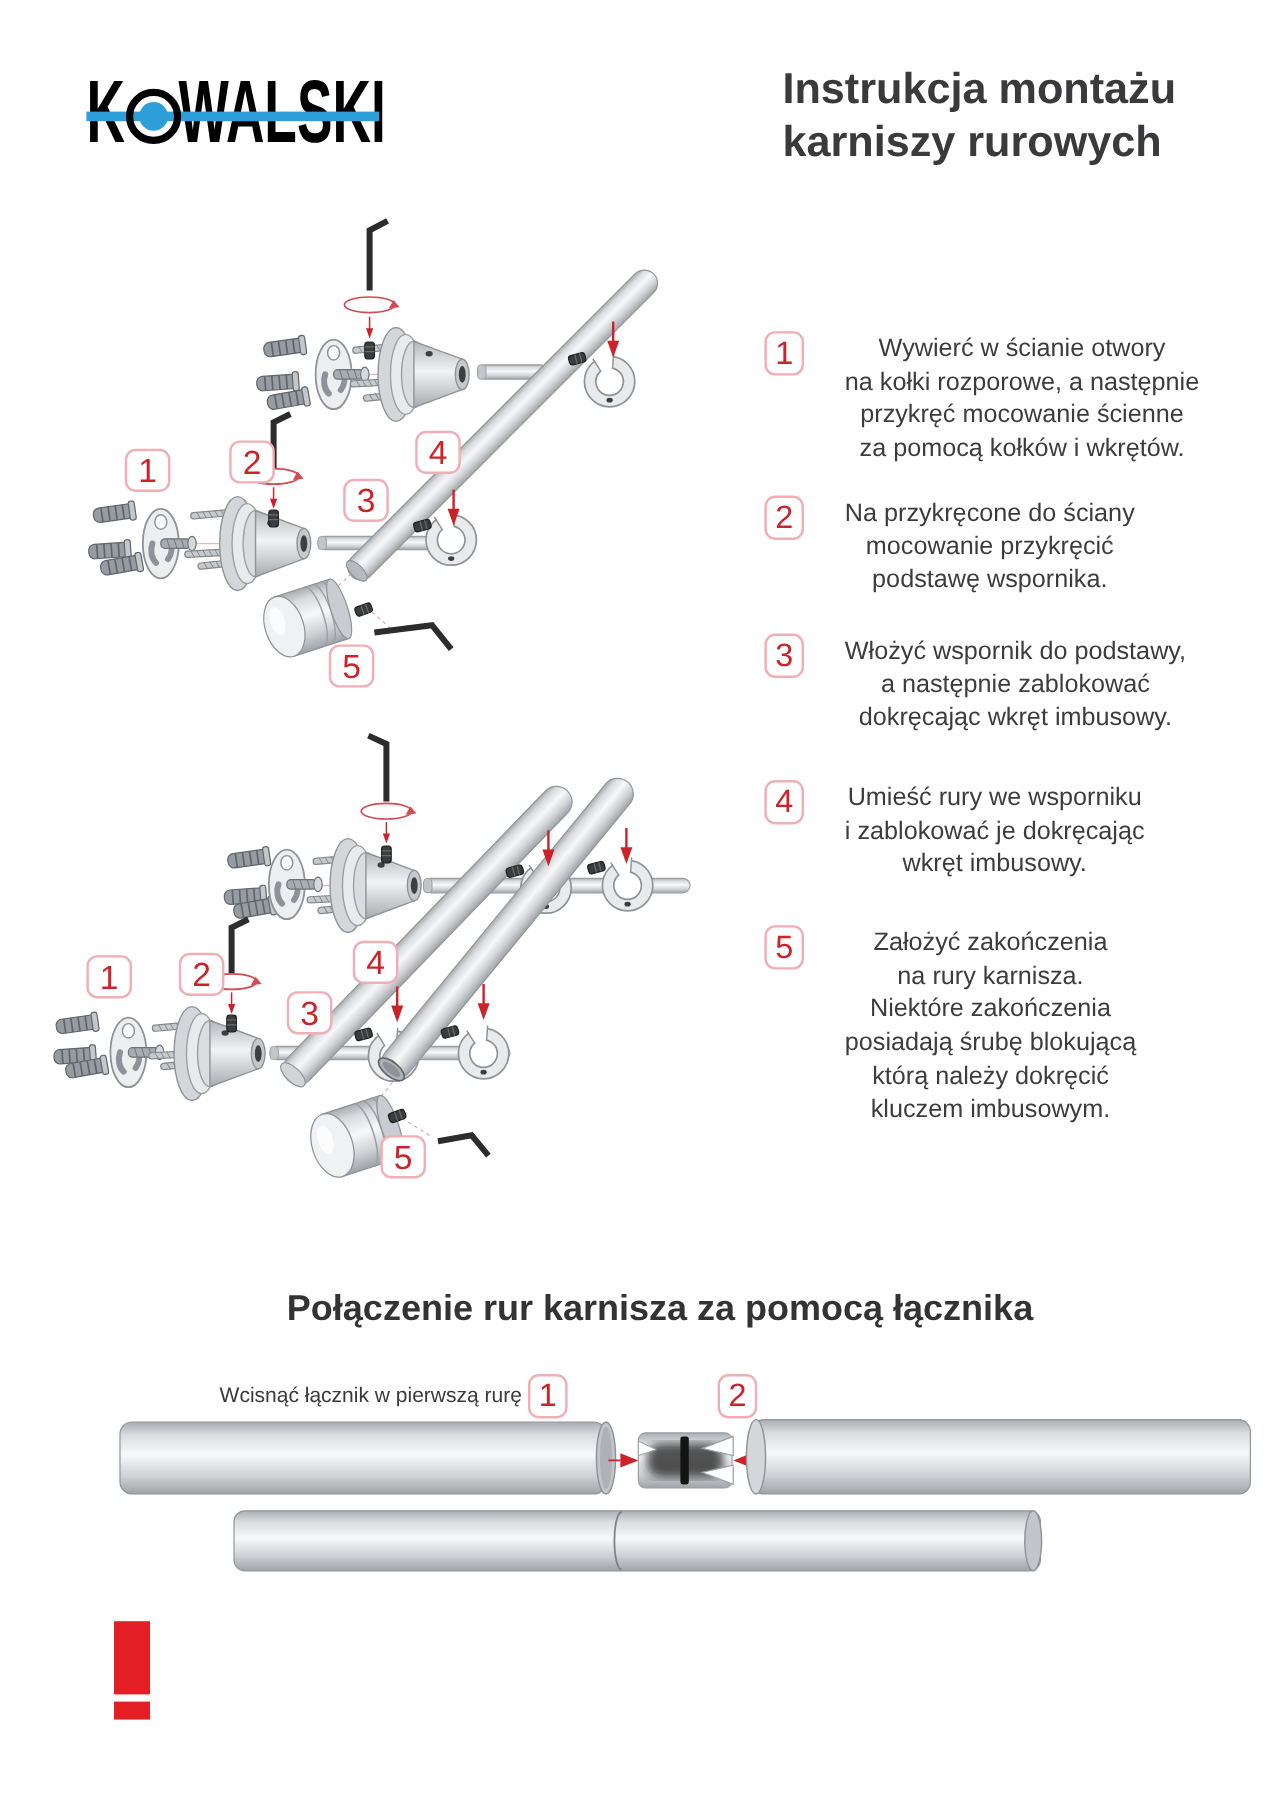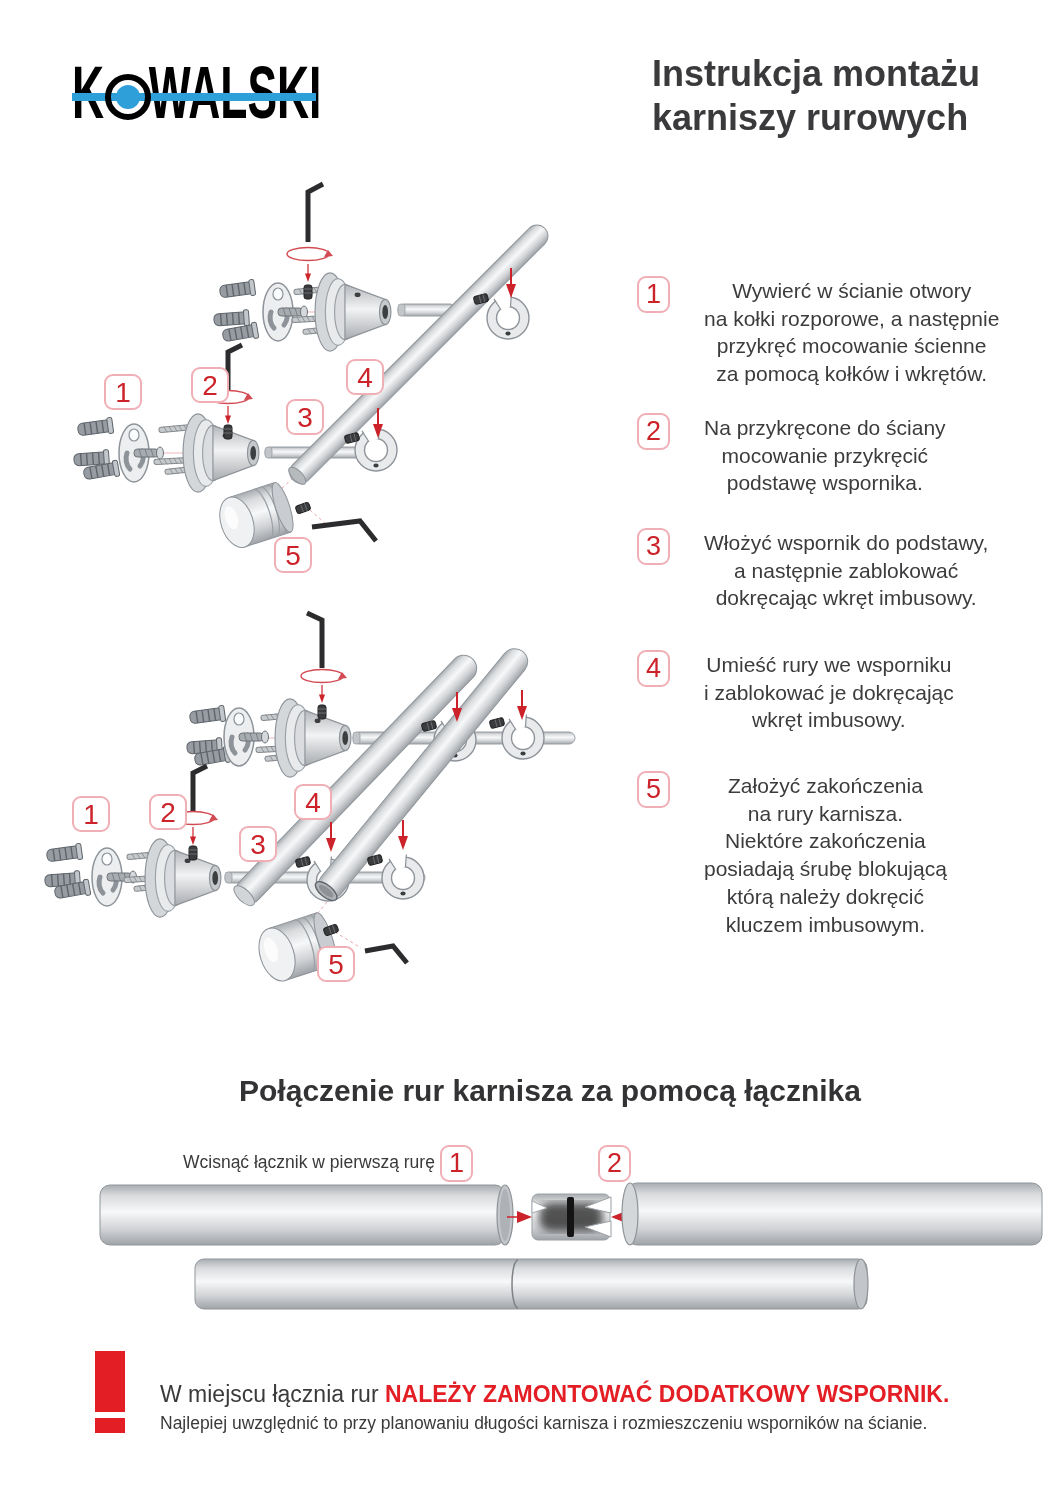--- a/index.html
+++ b/index.html
@@ -403,20 +403,14 @@
 
     <g>
       <rect x="100" y="82" width="672" height="50" rx="9" fill="url(#tubeG)" stroke="#90979c" stroke-width="1"></rect>
       <path d="M423,83 a6,24 0 0 0 0,48" stroke="#7e8287" stroke-width="1.5" fill="none"></path>
       <ellipse cx="766" cy="107" rx="7" ry="25" fill="#c2c5c9" stroke="#8f9397" stroke-width="1.2"></ellipse>
     </g>
   </svg>
 
   <div class="excl-bar"></div>
   <div class="excl-dot"></div>
-  <div class="warning-text">
-    <div class="warn-line1">
-      <span>W miejscu łącznia rur </span><span class="em">NALEŻY ZAMONTOWAĆ DODATKOWY WSPORNIK.</span>
-    </div>
-    <div class="warn-line2">Najlepiej uwzględnić to przy planowaniu długości karnisza i rozmieszczeniu wsporników na ścianie.</div>
-  </div>
 
 </div>
 
 </body></html>

